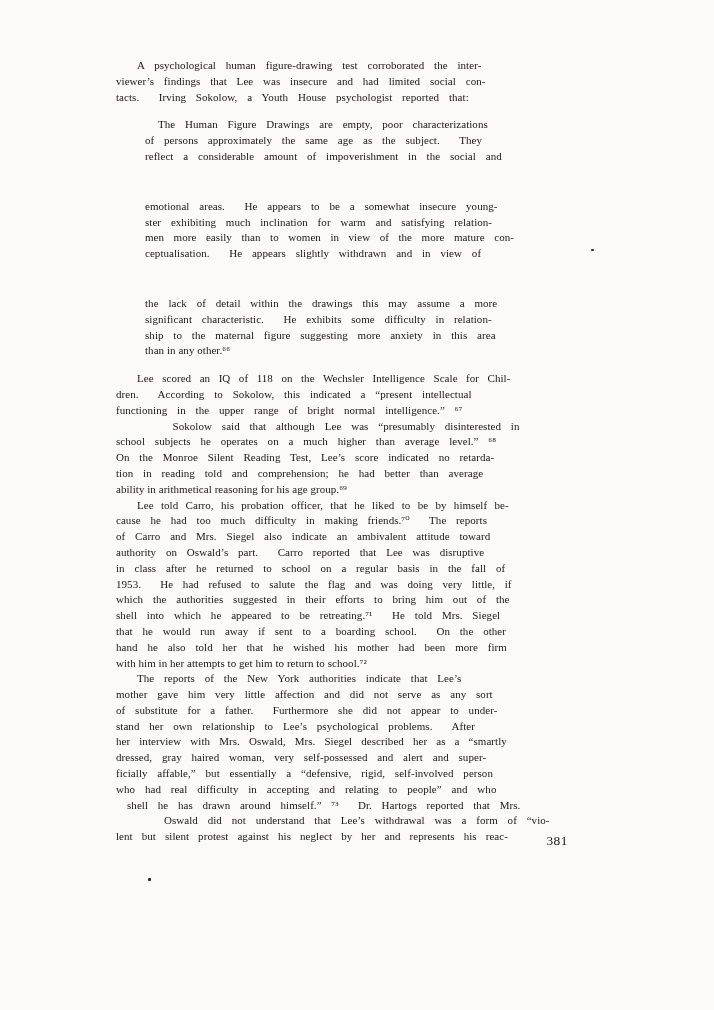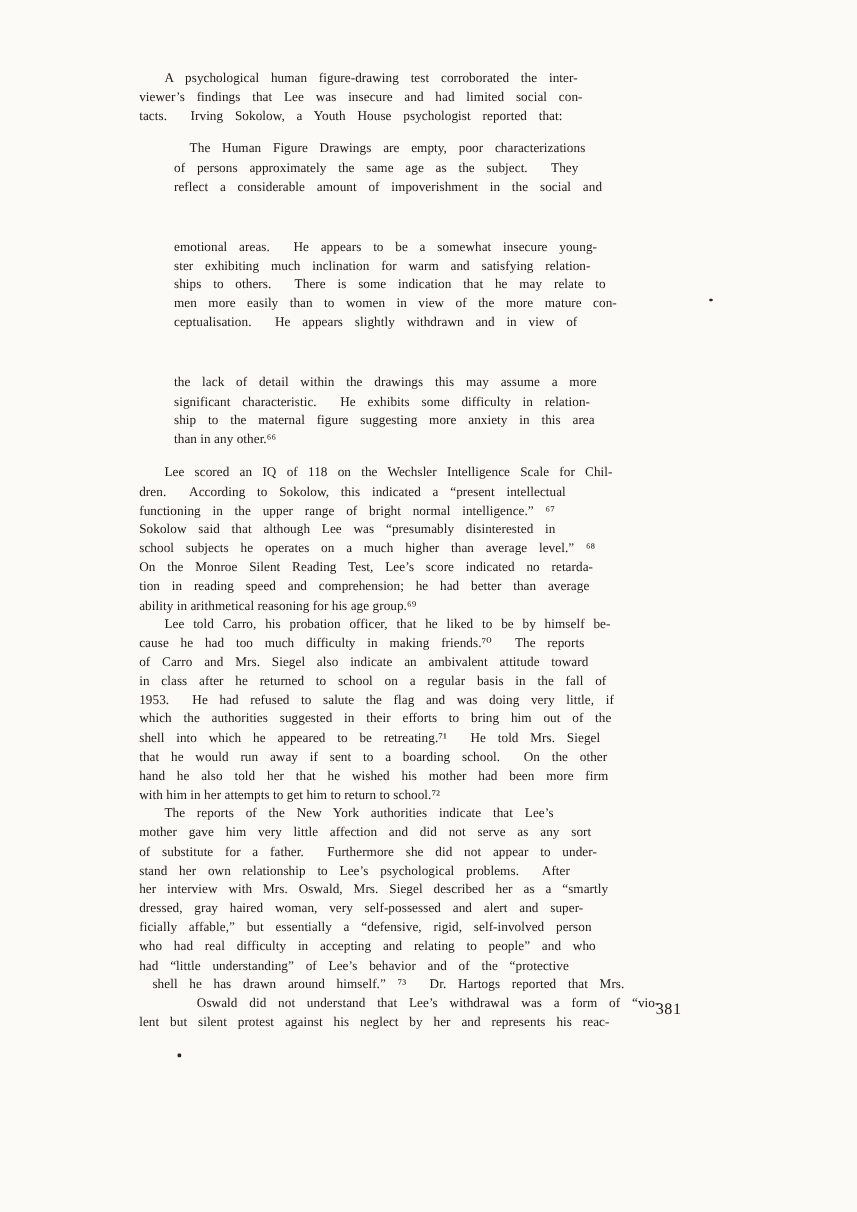--- a/index.html
+++ b/index.html
@@ -61,60 +61,59 @@
         <div class="line first j" style="word-spacing: 7px;"><span>A psychological human figure-drawing test corroborated the inter-</span></div>
         <div class="line j" style="word-spacing: 7px;"><span>viewer’s findings that Lee was insecure and had limited social con-</span></div>
         <div class="line j" style="word-spacing: 7px;"><span>tacts.  Irving Sokolow, a Youth House psychologist reported that:</span></div>
       </div>
       <div class="para quote">
         <div class="line first j" style="word-spacing: 7px;"><span>The Human Figure Drawings are empty, poor characterizations</span></div>
         <div class="line j" style="word-spacing: 7px;"><span>of persons approximately the same age as the subject.  They</span></div>
         <div class="line j" style="word-spacing: 7px;"><span>reflect a considerable amount of impoverishment in the social and</span></div>
         <div class="line j" style="word-spacing: 7px; margin-top: 34px;"><span>emotional areas.  He appears to be a somewhat insecure young-</span></div>
         <div class="line j" style="word-spacing: 7px;"><span>ster exhibiting much inclination for warm and satisfying relation-</span></div>
-        <div class="line j" style="word-spacing: 7px;"><span>ships to others.  There is some indication that he may relate to</span></div>
         <div class="line j" style="word-spacing: 6.72px;"><span>men more easily than to women in view of the more mature con-</span></div>
         <div class="line j" style="word-spacing: 7px;"><span>ceptualisation.  He appears slightly withdrawn and in view of</span></div>
         <div class="line j" style="word-spacing: 7px; margin-top: 34px;"><span>the lack of detail within the drawings this may assume a more</span></div>
         <div class="line j" style="word-spacing: 7px;"><span>significant characteristic.  He exhibits some difficulty in relation-</span></div>
         <div class="line j" style="word-spacing: 7px;"><span>ship to the maternal figure suggesting more anxiety in this area</span></div>
         <div class="line"><span>than in any other.⁶⁶</span></div>
       </div>
       <div class="para body">
         <div class="line first j" style="word-spacing: 5.71px;"><span>Lee scored an IQ of 118 on the Wechsler Intelligence Scale for Chil-</span></div>
         <div class="line j" style="word-spacing: 7px;"><span>dren.  According to Sokolow, this indicated a “present intellectual</span></div>
         <div class="line j" style="word-spacing: 7px;"><span>functioning in the upper range of bright normal intelligence.” ⁶⁷</span></div>
-        <div class="line j" style="word-spacing: 7px;"><span>Sokolow said that although Lee was “presumably disinterested in</span></div>
+        <div class="line j" style="word-spacing: 7px; text-align: center;"><span>Sokolow said that although Lee was “presumably disinterested in</span></div>
         <div class="line j" style="word-spacing: 7px;"><span>school subjects he operates on a much higher than average level.” ⁶⁸</span></div>
         <div class="line j" style="word-spacing: 7px;"><span>On the Monroe Silent Reading Test, Lee’s score indicated no retarda-</span></div>
-        <div class="line j" style="word-spacing: 7px;"><span>tion in reading speed and comprehension; he had better than average</span></div>
+        <div class="line j" style="word-spacing: 7px;"><span>tion in reading told and comprehension; he had better than average</span></div>
         <div class="line"><span>ability in arithmetical reasoning for his age group.⁶⁹</span></div>
       </div>
       <div class="para body">
         <div class="line first j" style="word-spacing: 4.51px;"><span>Lee told Carro, his probation officer, that he liked to be by himself be-</span></div>
         <div class="line j" style="word-spacing: 7px;"><span>cause he had too much difficulty in making friends.⁷⁰  The reports</span></div>
         <div class="line j" style="word-spacing: 7px;"><span>of Carro and Mrs. Siegel also indicate an ambivalent attitude toward</span></div>
+        <div class="line j" style="word-spacing: 7px;"><span>authority on Oswald’s part.  Carro reported that Lee was disruptive</span></div>
         <div class="line j" style="word-spacing: 7px;"><span>in class after he returned to school on a regular basis in the fall of</span></div>
         <div class="line j" style="word-spacing: 6.84px;"><span>1953.  He had refused to salute the flag and was doing very little, if</span></div>
         <div class="line j" style="word-spacing: 7px;"><span>which the authorities suggested in their efforts to bring him out of the</span></div>
         <div class="line j" style="word-spacing: 7px;"><span>shell into which he appeared to be retreating.⁷¹  He told Mrs. Siegel</span></div>
         <div class="line j" style="word-spacing: 7px;"><span>that he would run away if sent to a boarding school.  On the other</span></div>
         <div class="line j" style="word-spacing: 7px;"><span>hand he also told her that he wished his mother had been more firm</span></div>
         <div class="line"><span>with him in her attempts to get him to return to school.⁷²</span></div>
       </div>
       <div class="para body">
         <div class="line first j" style="word-spacing: 7px;"><span>The reports of the New York authorities indicate that Lee’s</span></div>
         <div class="line j" style="word-spacing: 7px;"><span>mother gave him very little affection and did not serve as any sort</span></div>
         <div class="line j" style="word-spacing: 7px;"><span>of substitute for a father.  Furthermore she did not appear to under-</span></div>
         <div class="line j" style="word-spacing: 7px;"><span>stand her own relationship to Lee’s psychological problems.  After</span></div>
         <div class="line j" style="word-spacing: 6.27px;"><span>her interview with Mrs. Oswald, Mrs. Siegel described her as a “smartly</span></div>
         <div class="line j" style="word-spacing: 7px;"><span>dressed, gray haired woman, very self-possessed and alert and super-</span></div>
         <div class="line j" style="word-spacing: 7px;"><span>ficially affable,” but essentially a “defensive, rigid, self-involved person</span></div>
         <div class="line j" style="word-spacing: 7px;"><span>who had real difficulty in accepting and relating to people” and who</span></div>
-        <div class="line j" style="word-spacing: 7px;"><span>had “little understanding” of Lee’s behavior and of the “protective</span></div>
         <div class="line j" style="word-spacing: 6.92px; margin-left: 11px;"><span>shell he has drawn around himself.” ⁷³  Dr. Hartogs reported that Mrs.</span></div>
         <div class="line j" style="word-spacing: 7px; margin-left: 48px;"><span>Oswald did not understand that Lee’s withdrawal was a form of “vio-</span></div>
         <div class="line j" style="word-spacing: 6.23px;"><span>lent but silent protest against his neglect by her and represents his reac-</span></div>
       </div>
     </div>
   <div class="page-number">381</div>
   <div class="speck speck-1"></div>
   <div class="speck speck-2"></div>
 </div>
 

